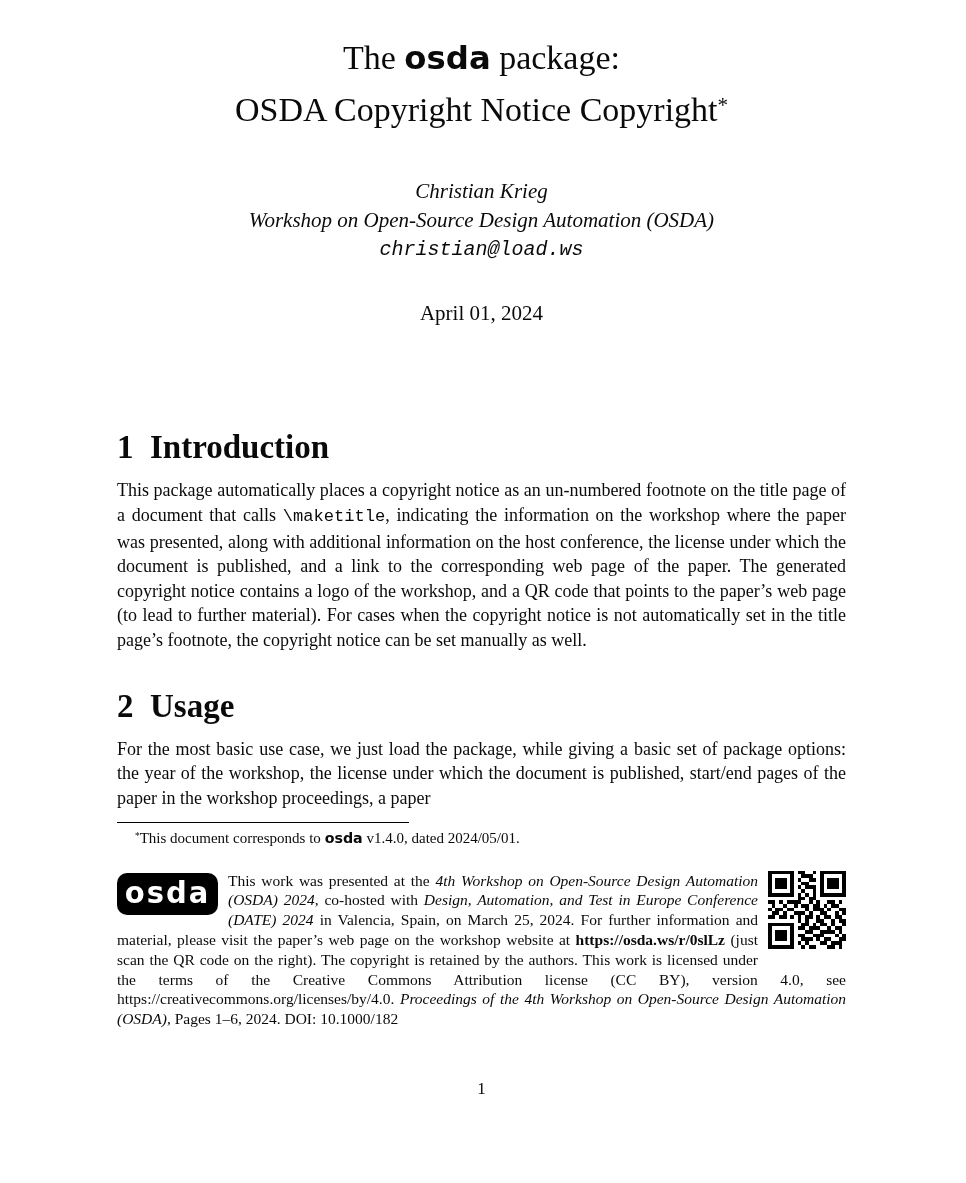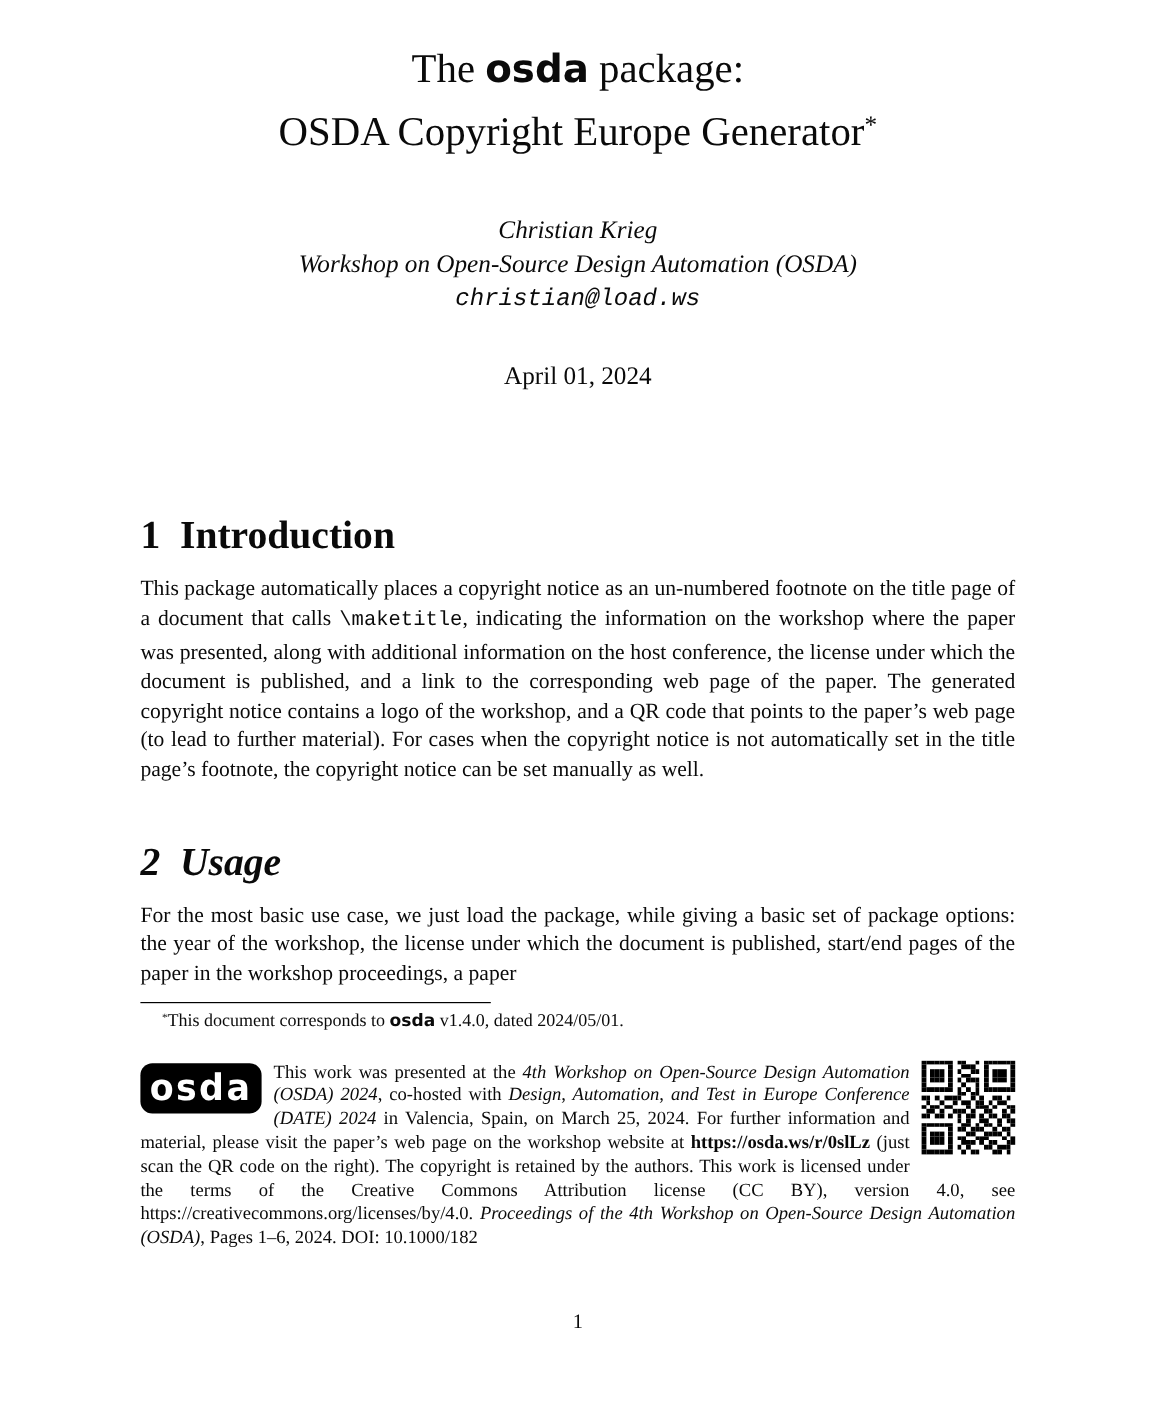--- a/index.html
+++ b/index.html
@@ -14,21 +14,21 @@
   .seg-sup{font-size:0.62em;vertical-align:0.45em;}
   
   .titleblock{margin-top:34px;text-align:center;}
   .doc-title{font-size:34px;font-weight:normal;line-height:47px;margin:0;}
   .authorblock{margin-top:44px;text-align:center;font-size:21px;line-height:29px;font-style:italic;}
   .author-email{font-family:"Liberation Mono",monospace;font-size:20px;}
   .dateline{margin-top:37px;text-align:center;font-size:21px;}
   
   .section-heading{font-size:33px;font-weight:bold;line-height:31px;margin:0;}
   .sec-1{margin-top:106px;}
-  .sec-2{margin-top:50px;font-style:italic;}
+  .sec-2{margin-top:38px;}
   .sec-num{display:inline-block;min-width:33px;}
   .para{font-size:18px;line-height:24.6px;text-align:justify;margin:15px 0 0 0;}
   
   .footnote-area{margin-top:12px;}
   .footnote-rule{width:292px;border:0;border-top:1.4px solid #000;margin:0;}
   .footnote-text{font-size:15px;line-height:19px;margin:4px 0 0 0;text-indent:18px;}
   
   .notice{margin-top:22px;font-size:15.5px;line-height:19.8px;text-align:justify;}
   .osda-logo{float:left;width:101px;height:42px;background:#000;border-radius:10px;
              margin:2px 10px 6px 0;display:flex;align-items:center;justify-content:center;}
@@ -42,21 +42,21 @@
   .page-number{clear:both;text-align:center;font-size:17px;margin-top:50px;}
 </style>
 </head>
 <body>
 
 <div class="sheet">
 
   <div class="titleblock">
     <h1 class="doc-title">
       <span style="display:block"><span>The </span><span class="seg-sans">osda</span><span> package:</span></span>
-      <span style="display:block"><span>OSDA Copyright Europe Generator</span><span class="seg-sup">*</span></span>
+      <span style="display:block"><span>OSDA Copyright Notice Copyright</span><span class="seg-sup">*</span></span>
     </h1>
   </div>
 
   <div class="authorblock">
     <div>Christian Krieg</div>
     <div>Workshop on Open-Source Design Automation (OSDA)</div>
     <div class="author-email">christian@load.ws</div>
   </div>
 
   <div class="dateline">April 01, 2024</div>

